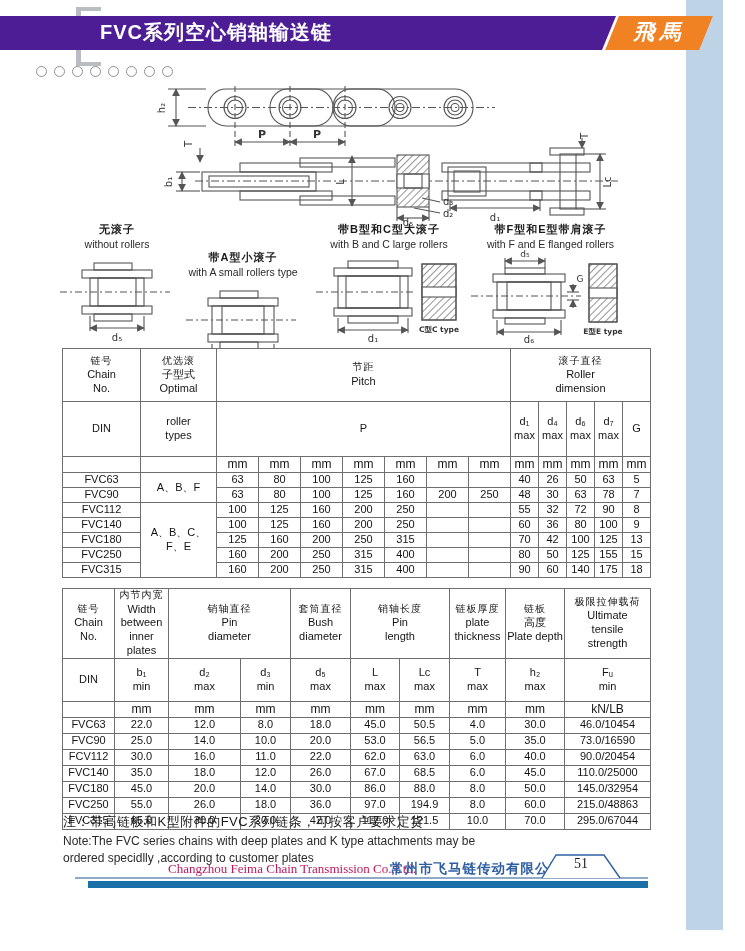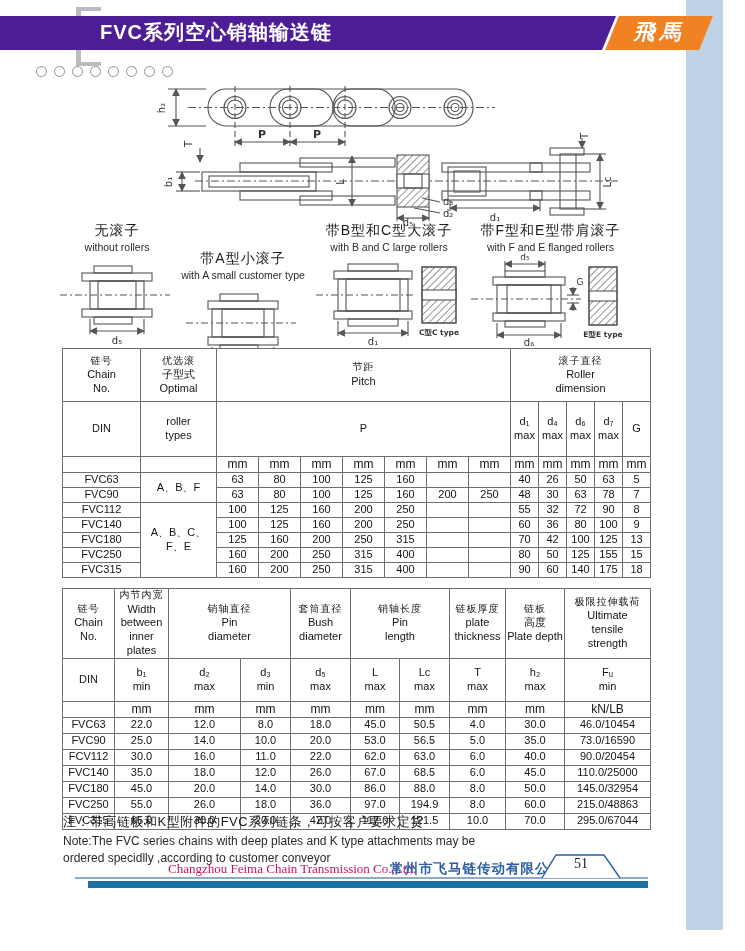--- a/index.html
+++ b/index.html
@@ -20,21 +20,21 @@
   .subtitle{position:absolute;left:100px;top:52px;z-index:2;font-family:"Liberation Serif","DejaVu Serif",serif;
             font-size:13.5px;color:#46525c;white-space:nowrap;}
   .subtitle .dots{letter-spacing:3.5px;color:#5a6670;margin-left:2px;font-family:"DejaVu Sans",sans-serif;font-size:11px;vertical-align:1px;}
   .circles{position:absolute;left:36px;top:63px;z-index:2;}
   .circles span{display:inline-block;width:9px;height:9px;border:1.5px solid #8d9297;border-radius:50%;margin-right:7px;}
   .main-drawing{position:absolute;left:150px;top:78px;z-index:1;}
   svg{overflow:visible;}
   svg text{font-family:"DejaVu Sans","Liberation Sans",sans-serif;fill:#333;}
   .rollers{position:absolute;left:58px;top:222px;width:575px;display:flex;z-index:1;}
   .rblock{text-align:center;}
-  .rblock .rt-cn{font-size:14px;color:#1c1c1c;letter-spacing:1px;}
+  .rblock .rt-cn{font-size:11px;color:#1c1c1c;letter-spacing:1px;font-weight:bold;}
   .rblock .rt-en{font-size:10.5px;color:#2a2a2a;margin-top:1px;white-space:nowrap;}
   .spec-table{position:absolute;left:62px;border-collapse:collapse;table-layout:fixed;z-index:1;background:#fff;}
   #t1{top:348px;}
   #t2{top:588px;}
   .spec-table td{border:1px solid #6e6e6e;text-align:center;vertical-align:middle;
                  padding:0 1px;font-size:11px;color:#151515;line-height:1.25;overflow:hidden;}
   tr.h1 td{height:52px;}
   #t2 tr.h1 td{height:64px;}
   tr.h1 td > div:first-child{font-size:10px;margin-bottom:1px;letter-spacing:1px;}
   tr.h2 td{height:54px;}
@@ -182,21 +182,21 @@
           <line x1="32" y1="66" x2="32" y2="81"></line>
             <line x1="86" y1="66" x2="86" y2="81"></line>
           <line x1="32" y1="78" x2="86" y2="78" marker-start="url(#arr)" marker-end="url(#arr)"></line>
         </g>
         <text x="59" y="91" font-size="10" text-anchor="middle">d₅</text>
       </svg>
     </div>
 
     <div class="rblock" style="width:134px;margin-top:28px;">
       <div class="rt-cn">带A型小滚子</div>
-      <div class="rt-en">with A small customer type</div>
+      <div class="rt-en">with A small rollers type</div>
       <svg width="118" height="95" viewBox="0 0 118 95">
         <g fill="none" stroke="#555" stroke-width="1.1">
           <line x1="2" y1="42" x2="112" y2="42" stroke-dasharray="7 3 2 3"></line>
           <rect x="24" y="20" width="70" height="8"></rect>
             <rect x="36" y="13" width="38" height="7"></rect>
           <rect x="24" y="56" width="70" height="8"></rect>
             <rect x="36" y="64" width="38" height="7"></rect>
           <rect x="28" y="28" width="62" height="28"></rect>
             <rect x="38" y="28" width="42" height="28"></rect>
           <line x1="28" y1="66" x2="28" y2="81"></line>
@@ -999,21 +999,21 @@
           <td>
             <div>295.0/67044</div>
           </td>
         </tr>
       </tbody>
     </table>
 
   <div class="notes">
     <div class="n-cn">注：带高链板和K型附件的FVC系列链条，可按客户要求定货</div>
     <div class="n-en">Note:The FVC series chains with deep plates and K type attachments may be</div>
-    <div class="n-en">ordered specidlly ,according to customer conveyor</div>
+    <div class="n-en">ordered specidlly ,according to customer plates</div>
   </div>
 
   <div class="footer-en">Changzhou Feima Chain Transmission Co.,Ltd.</div>
   <div class="footer-cn">常州市飞马链传动有限公司</div>
   <svg class="page-tab" width="86" height="25" viewBox="0 0 86 25">
     <path d="M4 25 L18 2 L66 2 L82 25" fill="#ffffff" stroke="#2e5fa3" stroke-width="1.4"></path>
   </svg>
   <div class="page-num">51</div>
   <div class="footer-line"></div>
   <div class="footer-bar"></div>

